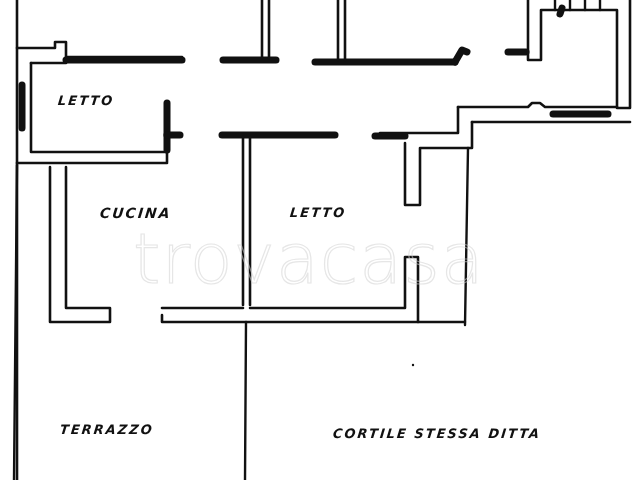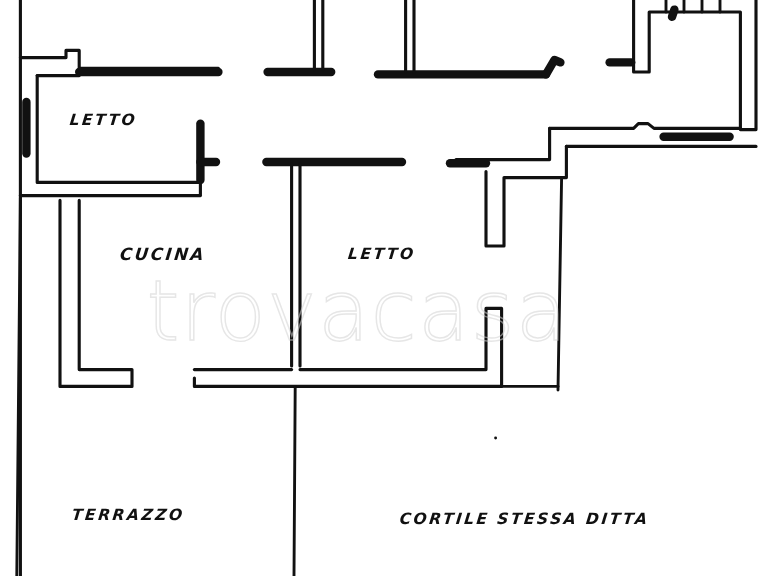--- a/index.html
+++ b/index.html
@@ -8,21 +8,21 @@
   .wall { fill: none; stroke: #111111; stroke-linecap: round; stroke-linejoin: round; }
   .thick { stroke-width: 7; }
   .double { stroke-width: 2.6; }
   .thin { stroke-width: 2.4; }
   .label {
     position: absolute; color: #111; font-family: "DejaVu Sans", sans-serif;
     font-weight: bold; font-style: italic; letter-spacing: 2px; white-space: nowrap;
     transform: skewX(-6deg);
   }
   .watermark {
-    position: absolute; left: 122px; top: 218px; font-family: "DejaVu Sans", sans-serif;
+    position: absolute; left: 133px; top: 218px; font-family: "DejaVu Sans", sans-serif;
     font-size: 70px; font-weight: 300; color: transparent;
     -webkit-text-stroke: 1.2px rgba(210,210,210,0.55); letter-spacing: 1px;
     pointer-events: none; white-space: nowrap;
   }
 </style>
 </head>
 <body>
 
 <svg id="plan" viewBox="0 0 640 480" xmlns="http://www.w3.org/2000/svg">
 

